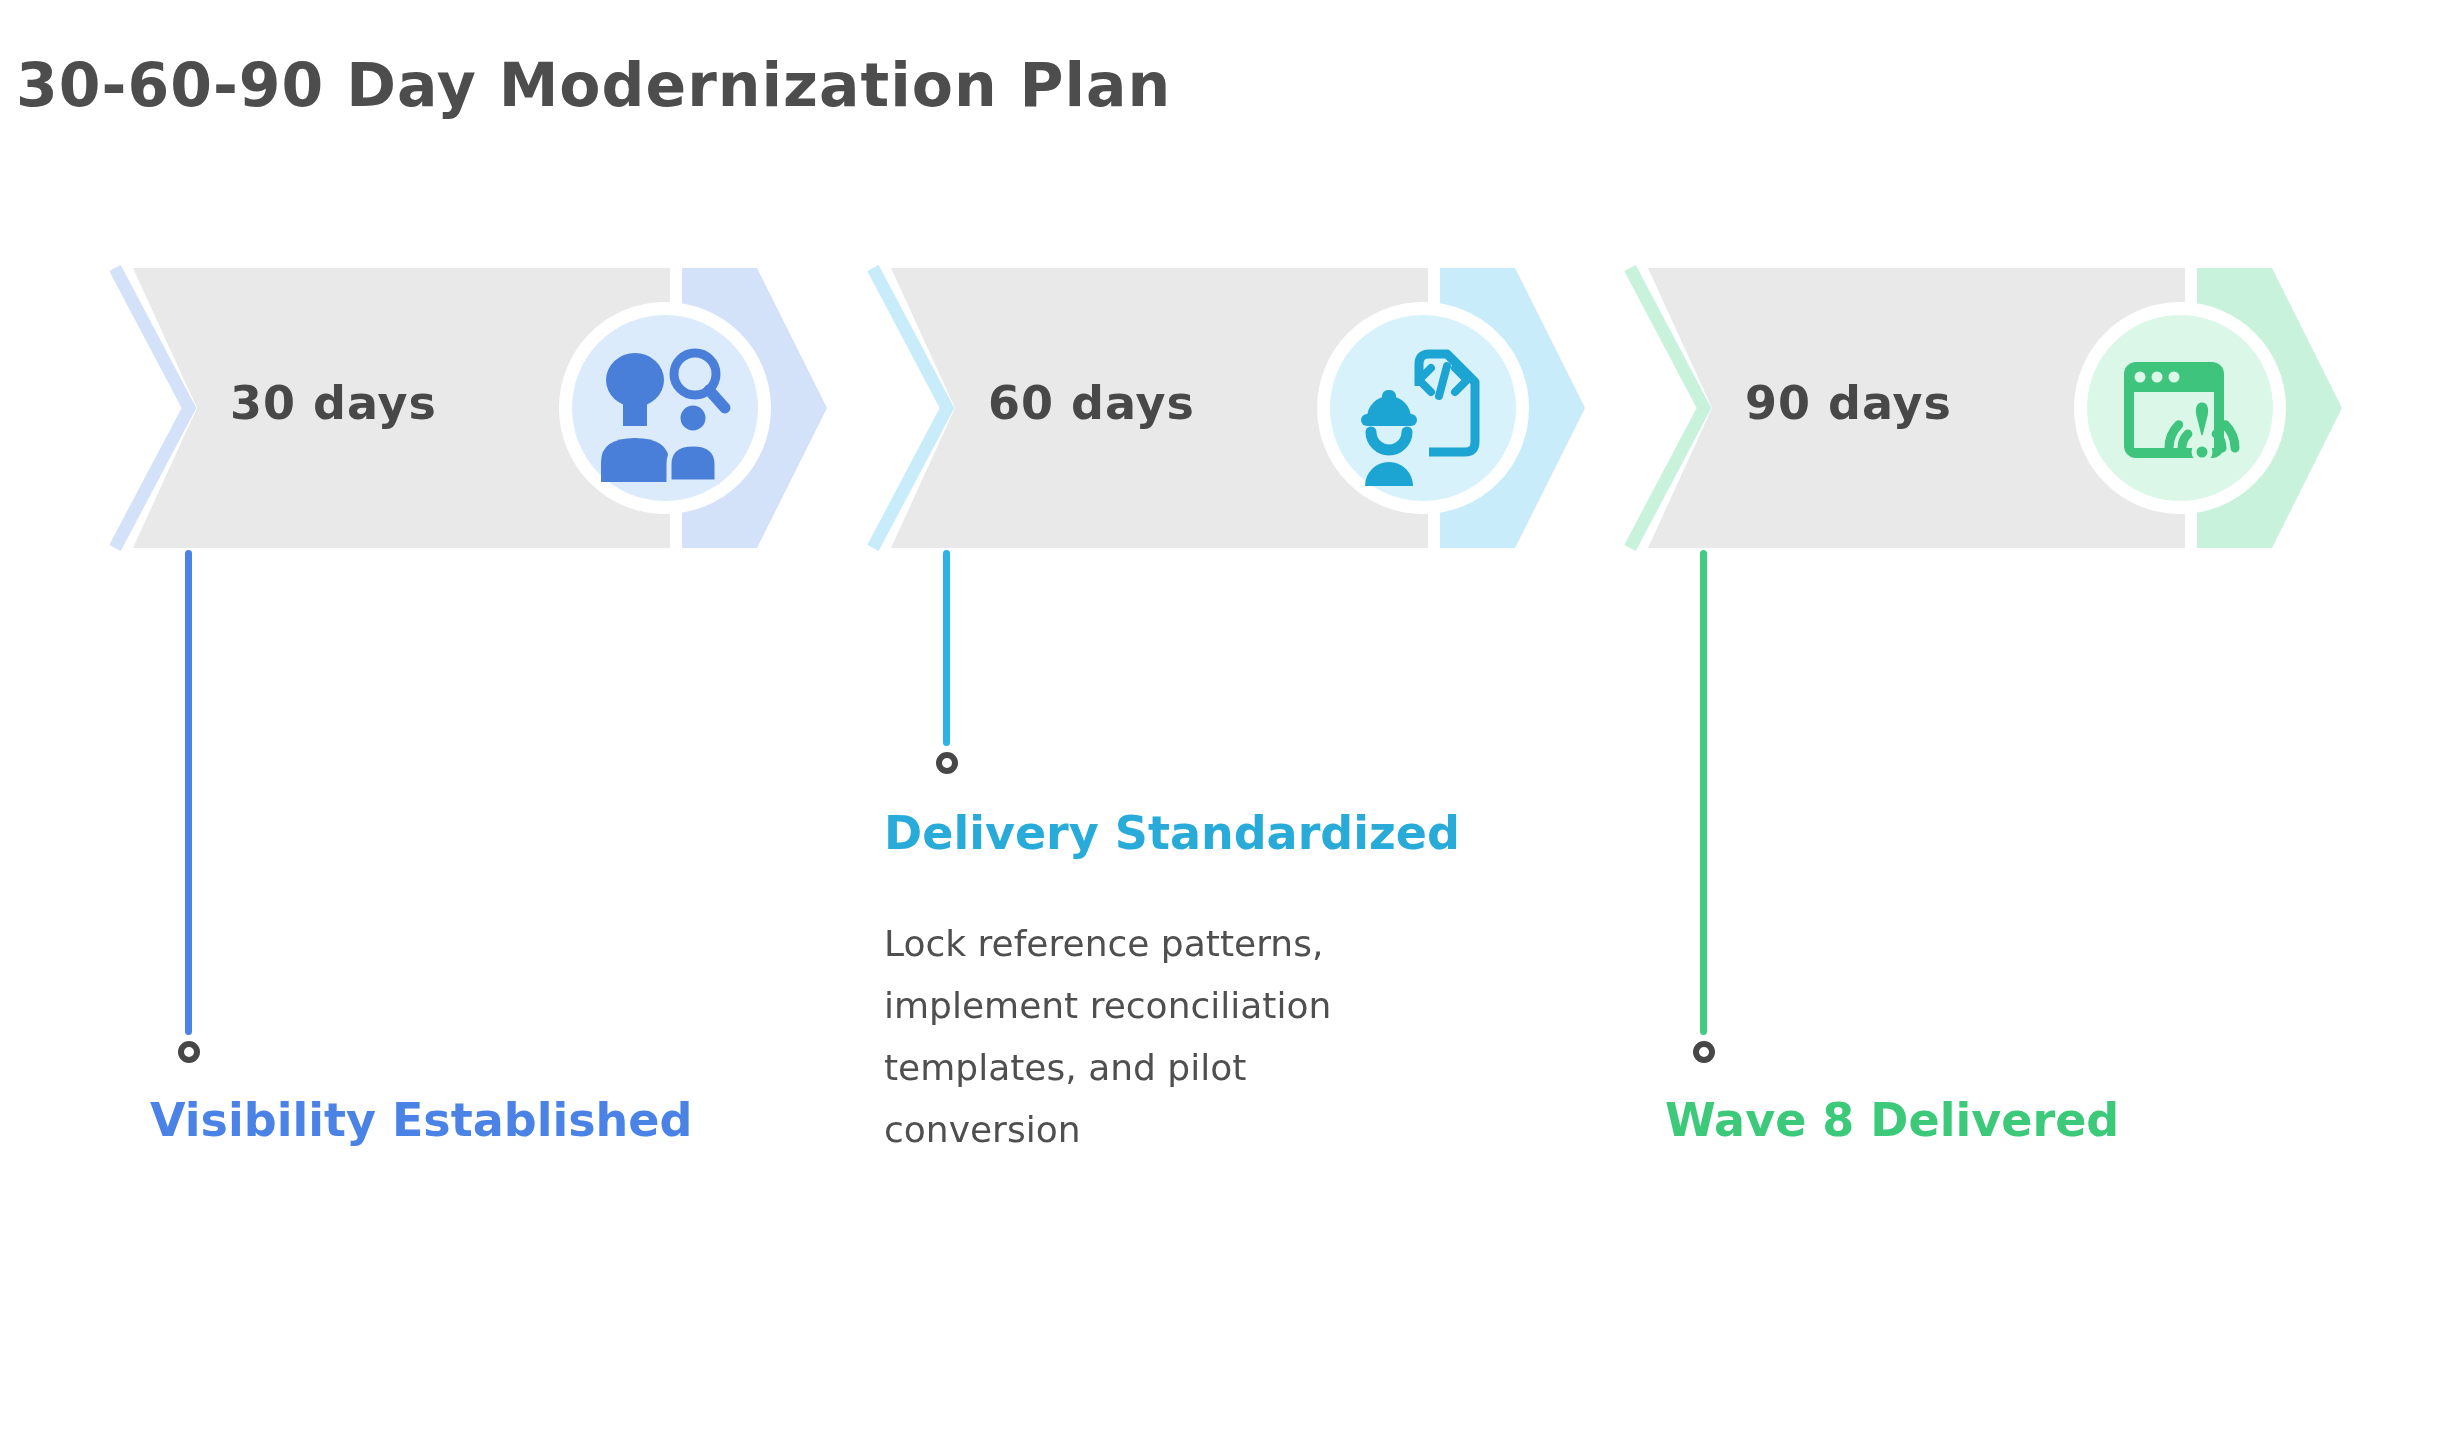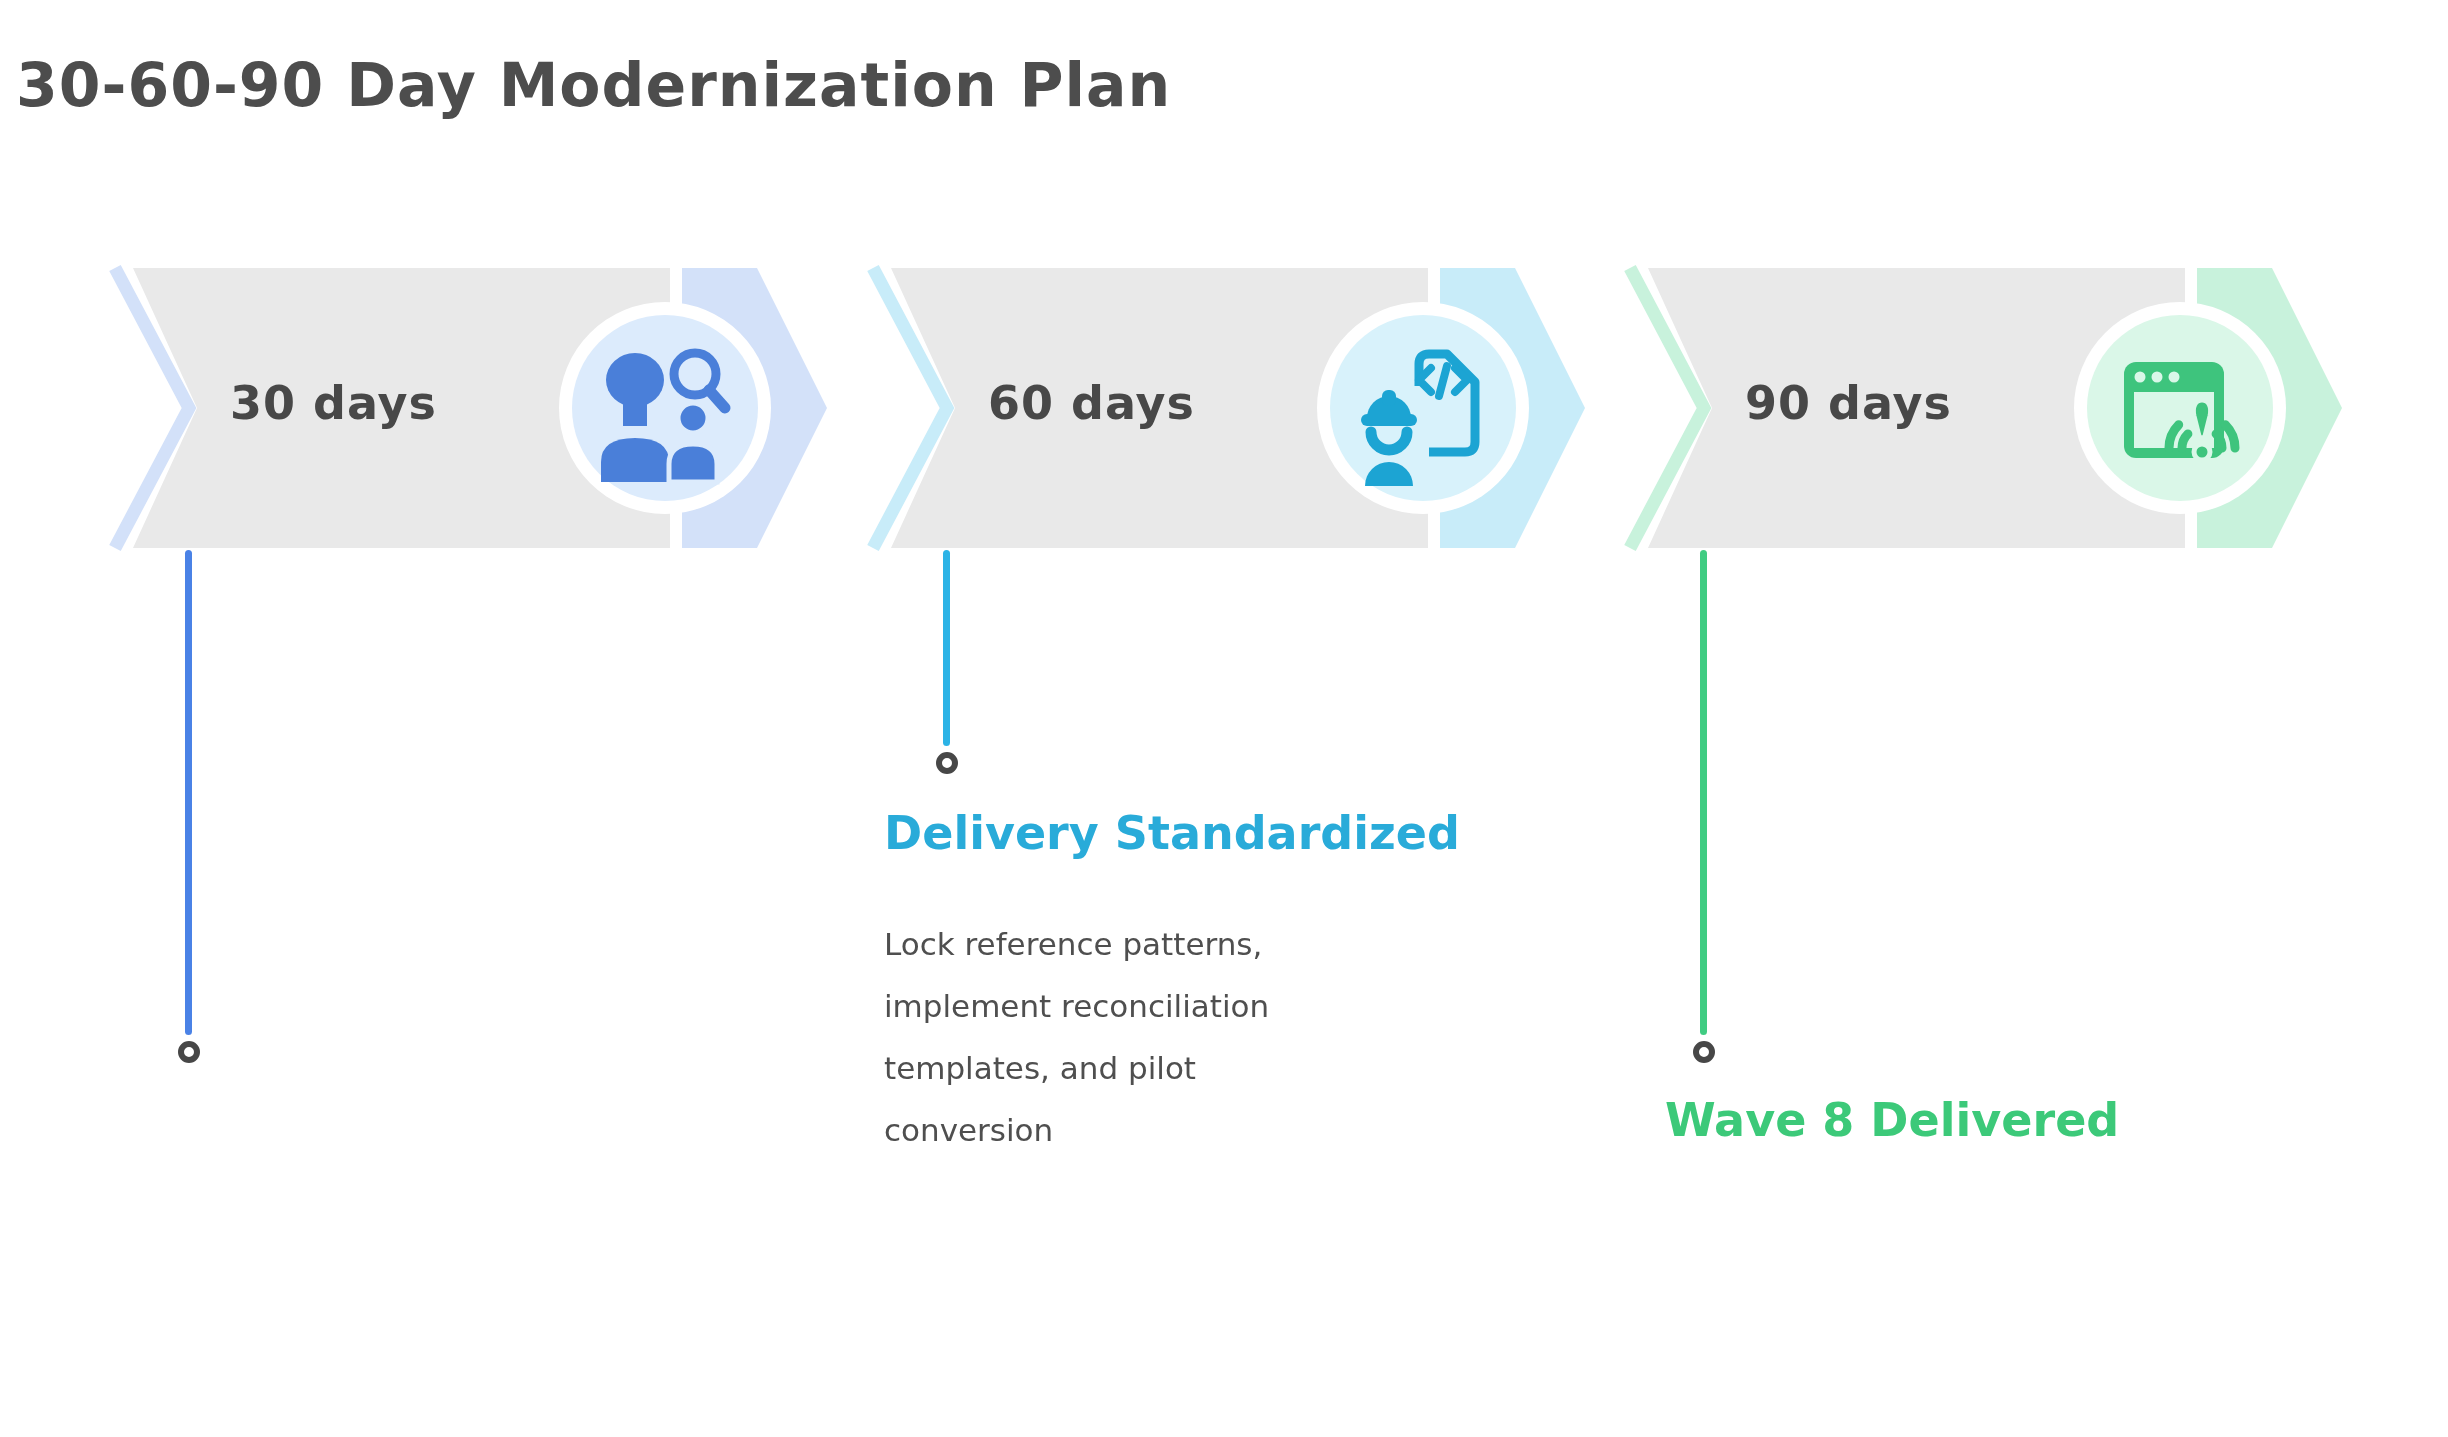--- a/index.html
+++ b/index.html
@@ -33,21 +33,21 @@
     border:6px solid var(--ringc,#474747);border-radius:50%;background:#fff;
   }
   .s0 .ring{left:178px;top:1041px}
   .s1 .ring{left:936px;top:752px}
   .s2 .ring{left:1693px;top:1041px}
   .caption{position:absolute;width:700px;}
   .s0 .caption{left:150px;top:1092px}
   .s1 .caption{left:884px;top:805px}
   .s2 .caption{left:1665px;top:1092px}
   .caption h2{margin:0 0 52px 0;font-size:46px;line-height:56px;font-weight:700;color:var(--heading);}
-  .caption p{margin:0;font-size:31px;line-height:62px;color:var(--body,#4f4f4f);white-space:pre-line;}
+  .caption p{margin:0;font-size:36px;line-height:62px;color:var(--body,#4f4f4f);white-space:pre-line;}
 </style>
 </head>
 <body>
 
 <div class="canvas" style="--band: #e9e9e9; --ringc: #474747; --body: #4f4f4f; --title: #4d4d4d; --day: #484848; --bg: #ffffff;">
 
   <h1 class="title">30-60-90 Day Modernization Plan</h1>
 
   <section class="stage s0" style="--accent: #4a7fd9; --heading: #4a82e6; --line: #4a82e6; --light: #d3e1f9; --circle: #dcebfc;">
     <svg class="banner" viewBox="0 0 740 284">
@@ -65,20 +65,21 @@
         <g stroke="var(--circle)" stroke-width="5">
           <circle class="ic" cx="28" cy="6" r="15"></circle>
           <path class="ic" d="M 4,70 L 4,52 Q 4,32 28,32 Q 52,32 52,52 L 52,70 Z"></path>
         </g>
       </g>
       <text class="day" x="125" y="153">30 days</text>
     </svg>
     <div class="connector"></div>
     <div class="ring"></div>
     <div class="caption">
+      <h2>Visibility Established</h2>
     </div>
   </section>
 
   <section class="stage s1" style="--accent: #1ca4d3; --heading: #29abd9; --line: #2cb3e6; --light: #c8ecf9; --circle: #d8f2fb;">
     <svg class="banner" viewBox="0 0 740 284">
       <polyline class="stripe" points="10,2 84,142 10,282"></polyline>
       <polygon class="band" points="28,2 565,2 565,282 28,282 92,142"></polygon>
       <polygon class="arrowhead" points="577,2 652,2 722,142 652,282 577,282"></polygon>
       <circle class="badge-ring" cx="560" cy="142" r="106"></circle>
       <circle class="badge-fill" cx="560" cy="142" r="93"></circle>

